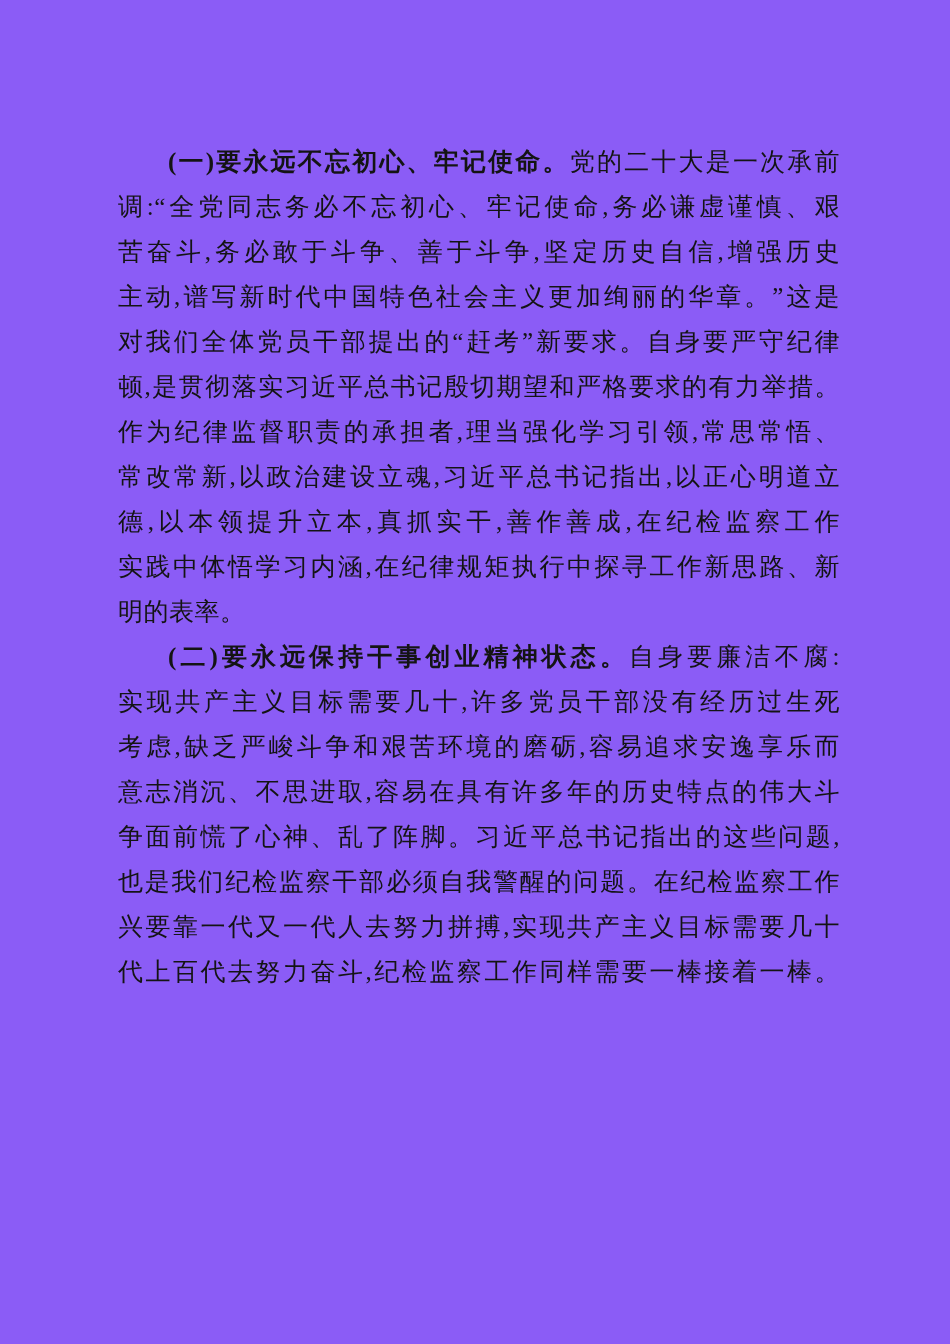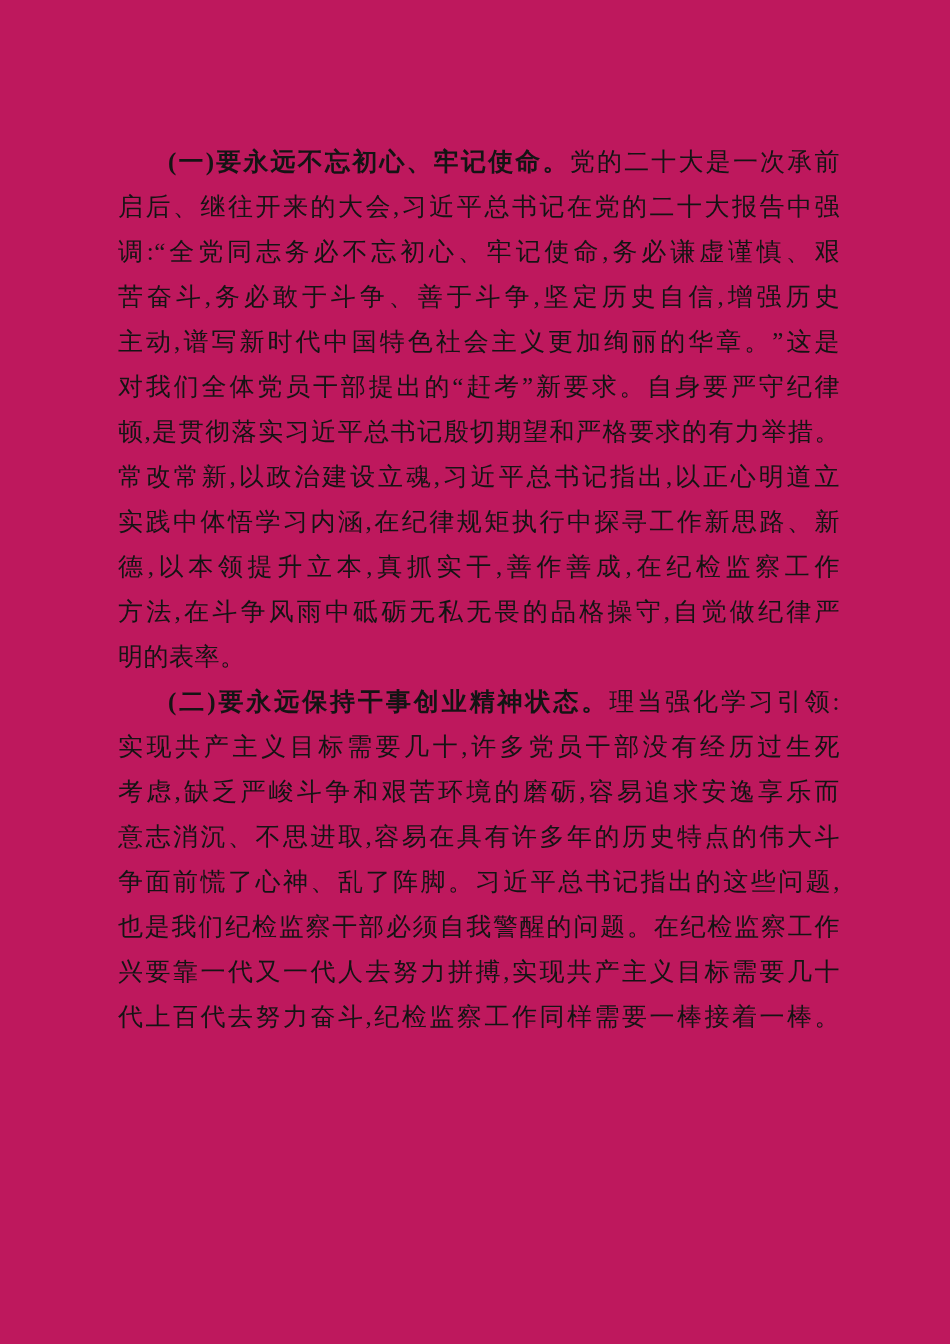--- a/index.html
+++ b/index.html
@@ -11,21 +11,21 @@
     height: 1344px;
     background: #ffffff;
     font-family: "Liberation Serif", serif;
     color: #141414;
     position: relative;
     overflow: hidden;
   }
   .page {
     position: absolute;
     inset: 0;
-    background: #be185d;
+    background: #8b5cf6;
     text-decoration: underline;
   }
   .textblock {
     position: absolute;
     left: 118px;
     top: 139px;
     width: 722px;
   }
   .line {
     font-size: 25px;
@@ -48,33 +48,32 @@
     font-weight: bold;
   }
 </style>
 </head>
 <body>
 
 <div class="page">
   <div class="textblock">
 
     <div class="line first just"><span class="lead">(一)要永远不忘初心、牢记使命。</span><span>党的二十大是一次承前</span></div>
-    <div class="line just">启后、继往开来的大会,习近平总书记在党的二十大报告中强</div>
     <div class="line just">调:“全党同志务必不忘初心、牢记使命,务必谦虚谨慎、艰</div>
     <div class="line just">苦奋斗,务必敢于斗争、善于斗争,坚定历史自信,增强历史</div>
     <div class="line just">主动,谱写新时代中国特色社会主义更加绚丽的华章。”这是</div>
     <div class="line just">对我们全体党员干部提出的“赶考”新要求。自身要严守纪律</div>
     <div class="line just">顿,是贯彻落实习近平总书记殷切期望和严格要求的有力举措。</div>
+    <div class="line just">作为纪律监督职责的承担者,理当强化学习引领,常思常悟、</div>
     <div class="line just">常改常新,以政治建设立魂,习近平总书记指出,以正心明道立</div>
+    <div class="line just">德,以本领提升立本,真抓实干,善作善成,在纪检监察工作</div>
     <div class="line just">实践中体悟学习内涵,在纪律规矩执行中探寻工作新思路、新</div>
-    <div class="line just">德,以本领提升立本,真抓实干,善作善成,在纪检监察工作</div>
-    <div class="line just">方法,在斗争风雨中砥砺无私无畏的品格操守,自觉做纪律严</div>
     <div class="line last">明的表率。</div>
 
-    <div class="line first just"><span class="lead">(二)要永远保持干事创业精神状态。</span><span>理当强化学习引领:</span></div>
+    <div class="line first just"><span class="lead">(二)要永远保持干事创业精神状态。</span><span>自身要廉洁不腐:</span></div>
     <div class="line just">实现共产主义目标需要几十,许多党员干部没有经历过生死</div>
     <div class="line just">考虑,缺乏严峻斗争和艰苦环境的磨砺,容易追求安逸享乐而</div>
     <div class="line just">意志消沉、不思进取,容易在具有许多年的历史特点的伟大斗</div>
     <div class="line just">争面前慌了心神、乱了阵脚。习近平总书记指出的这些问题,</div>
     <div class="line just">也是我们纪检监察干部必须自我警醒的问题。在纪检监察工作</div>
     <div class="line just">兴要靠一代又一代人去努力拼搏,实现共产主义目标需要几十</div>
     <div class="line just last-para">代上百代去努力奋斗,纪检监察工作同样需要一棒接着一棒。</div>
 
   </div>
 </div>

